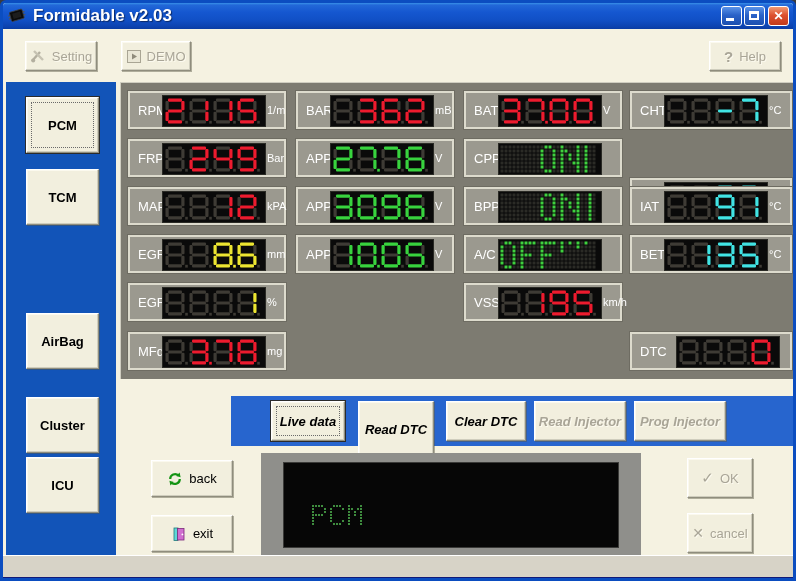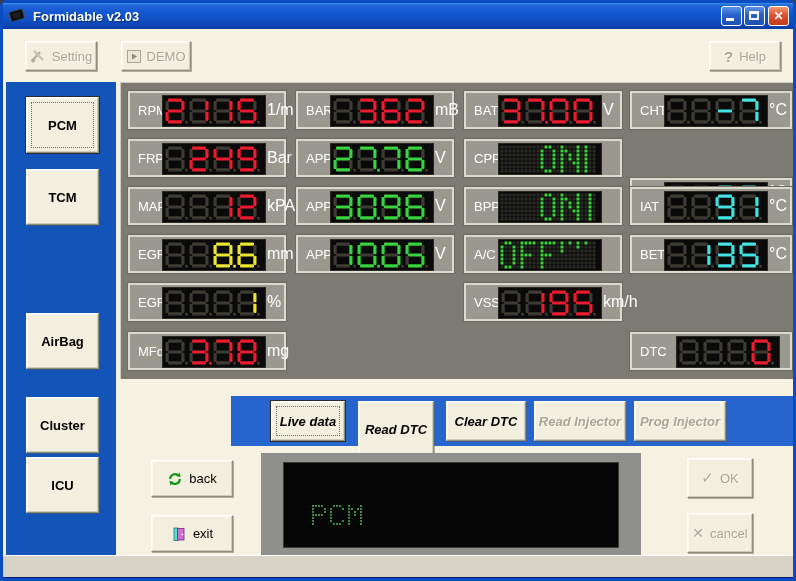--- a/index.html
+++ b/index.html
@@ -2,21 +2,21 @@
 <html><head>
 <meta charset="utf-8">
 <style>
   html,body{margin:0;padding:0;background:#3c3c3c;font-family:"Liberation Sans",sans-serif;}
   #window{position:relative;width:796px;height:581px;background:#F5F2E1;overflow:hidden;
           border:3px solid #0B4DC0;box-sizing:border-box;border-radius:6px 6px 0 0;}
   
   .titlebar{position:absolute;left:0;top:0;width:100%;height:26px;
     background:linear-gradient(180deg,#3890e8 0%,#2268d8 8%,#1557d0 35%,#1150c6 65%,#0c42ae 92%,#0a3ca2 100%);
     display:flex;align-items:center;}
-  .titlebar .title{color:#fff;font-weight:bold;font-size:13px;margin-left:6px;
+  .titlebar .title{color:#fff;font-weight:bold;font-size:17px;margin-left:6px;
     text-shadow:1px 1px 1px #0a2a6a;}
   .app-icon{width:20px;height:16px;margin-left:4px;}
   .cap-btn{position:absolute;top:3px;width:21px;height:20px;border:1px solid #fff;border-radius:3px;
     box-sizing:border-box;background:linear-gradient(180deg,#5a93e8,#2a62c8 45%,#1c4fb0);cursor:pointer;}
   .cap-btn.close{background:linear-gradient(180deg,#f09a72,#dd5230 45%,#c23a1a);}
   .cap-min{right:51px}.cap-max{right:28px}
   .glyph-min{position:absolute;left:4px;bottom:4px;width:8px;height:3px;background:#fff;}
   .glyph-max{position:absolute;left:4px;top:4px;width:10px;height:9px;border:2px solid #fff;border-top-width:3px;box-sizing:border-box;}
   .glyph-x{position:absolute;left:0;top:1px;width:100%;text-align:center;color:#fff;font-size:12px;font-weight:bold;line-height:16px;}
   
@@ -27,21 +27,21 @@
   .focused{box-shadow:0 0 0 1px #2b2b2b,inset -1px -1px 0 #CFCDBD,inset 1px 1px 0 #FBF9EE;}
   .focused::after{content:"";position:absolute;inset:4px;border:1px dotted #6a6a6a;pointer-events:none;}
   
   .sidebar{position:absolute;left:3px;top:79px;width:110px;height:473px;background:#1254B8;}
   .side-btn{left:20px;width:73px;height:56px;font-weight:bold;}
   
   .main-panel{position:absolute;left:117px;top:79px;width:674px;height:297px;background:#7D7B71;
     border-left:1px solid #cfcdc0;border-top:1px solid #cfcdc0;box-sizing:border-box;}
   .disp-box{position:absolute;background:#9B998F;border:2px solid #DDDBCD;box-shadow:0 0 0 1px #6E6C62;box-sizing:border-box;}
   .disp-label{position:absolute;left:8px;top:50%;transform:translateY(-50%);color:#fff;font-size:13px;}
-  .disp-unit{position:absolute;left:137px;top:50%;transform:translateY(-50%);color:#fff;font-size:16px;white-space:nowrap;}
+  .disp-unit{position:absolute;left:137px;top:50%;transform:translateY(-50%);color:#fff;font-size:11px;white-space:nowrap;}
   .led{position:absolute;left:32px;top:2px;width:100px;height:30px;background:#0A0A0A;
     border:1px solid #2a2a25;box-sizing:content-box;display:flex;align-items:center;padding:0 1px;}
   
   .cmd-bar{position:absolute;left:228px;top:393px;width:563px;height:50px;background:#2765CE;}
   .cmd-btn{font-weight:bold;font-style:italic;}
   
   .screen-panel{position:absolute;left:258px;top:450px;width:380px;height:102px;background:#8F8F8B;}
   .lcd-screen{position:absolute;left:22px;top:9px;width:334px;height:84px;background:#060606;border:1px solid #3a3a38;}
   .statusbar{position:absolute;left:0;top:552px;width:100%;height:22px;background:#D7D3C7;border-top:1px solid #fff;}
   .navline{position:absolute;left:0;top:574px;width:100%;height:4px;background:#101A78;}

